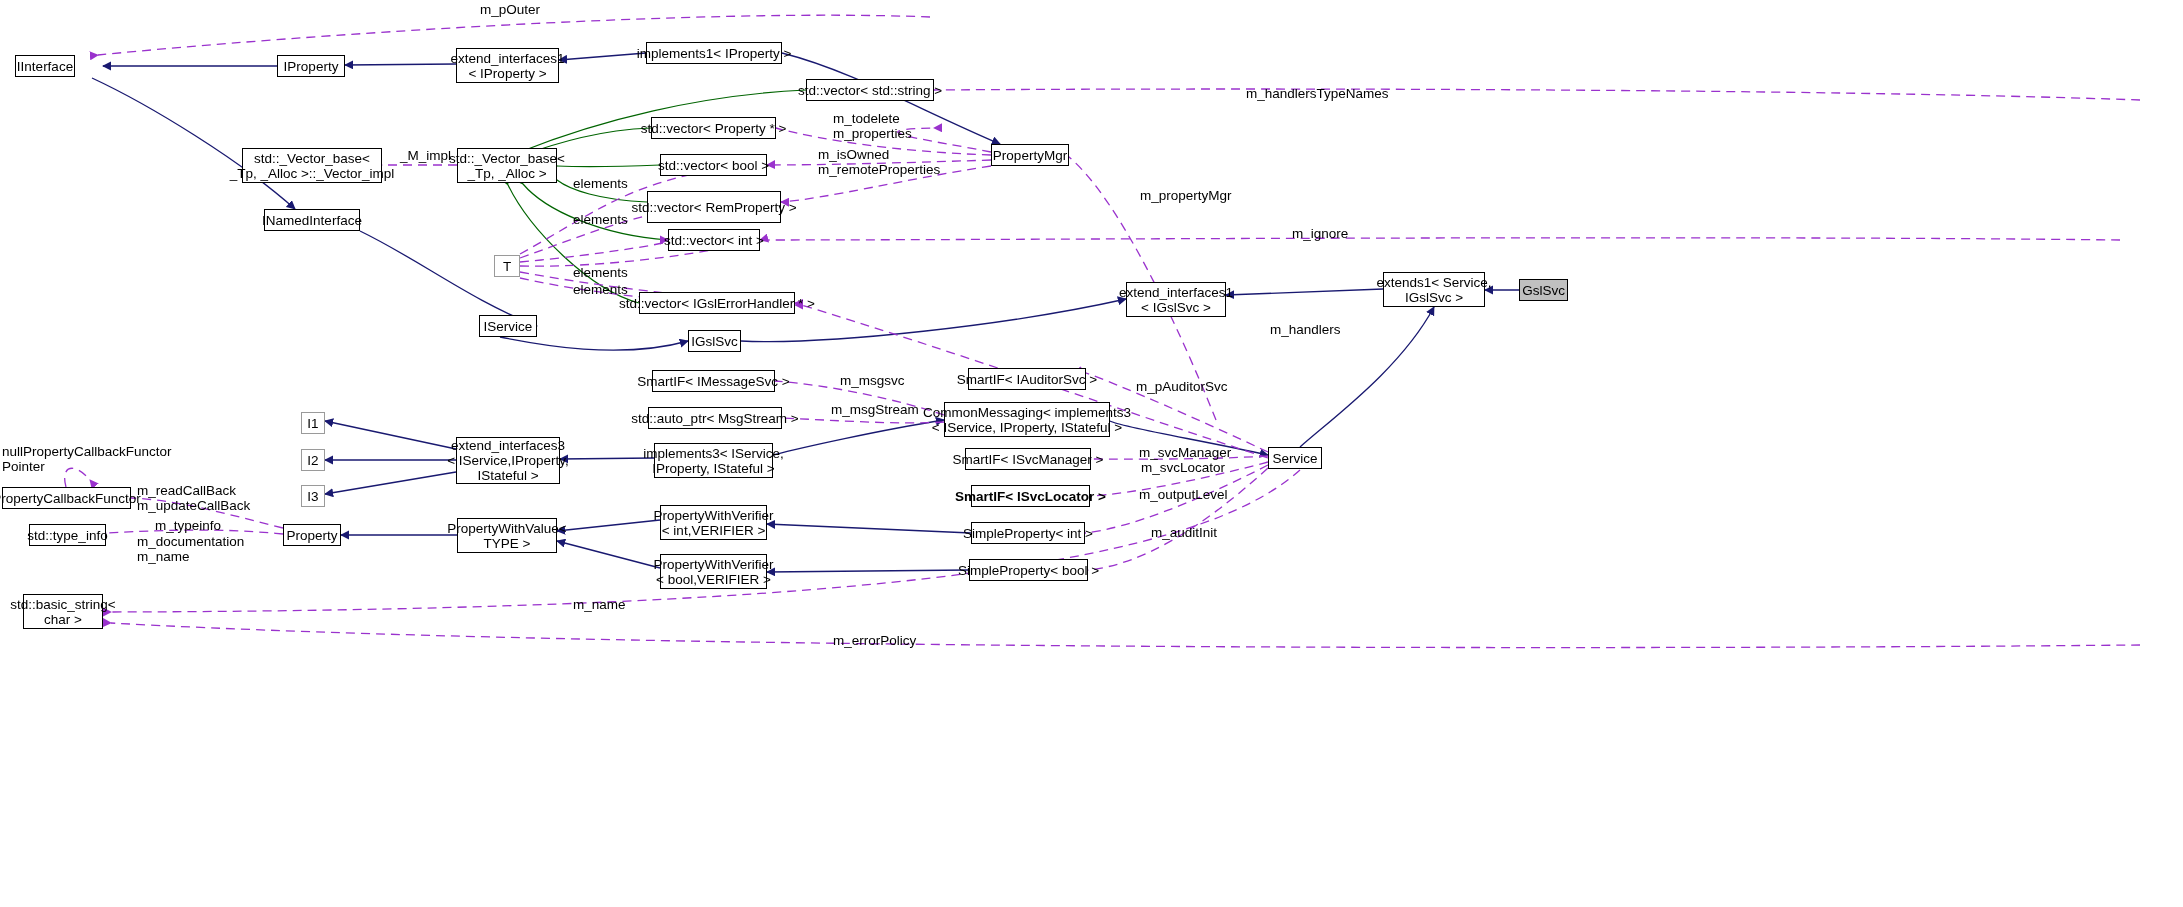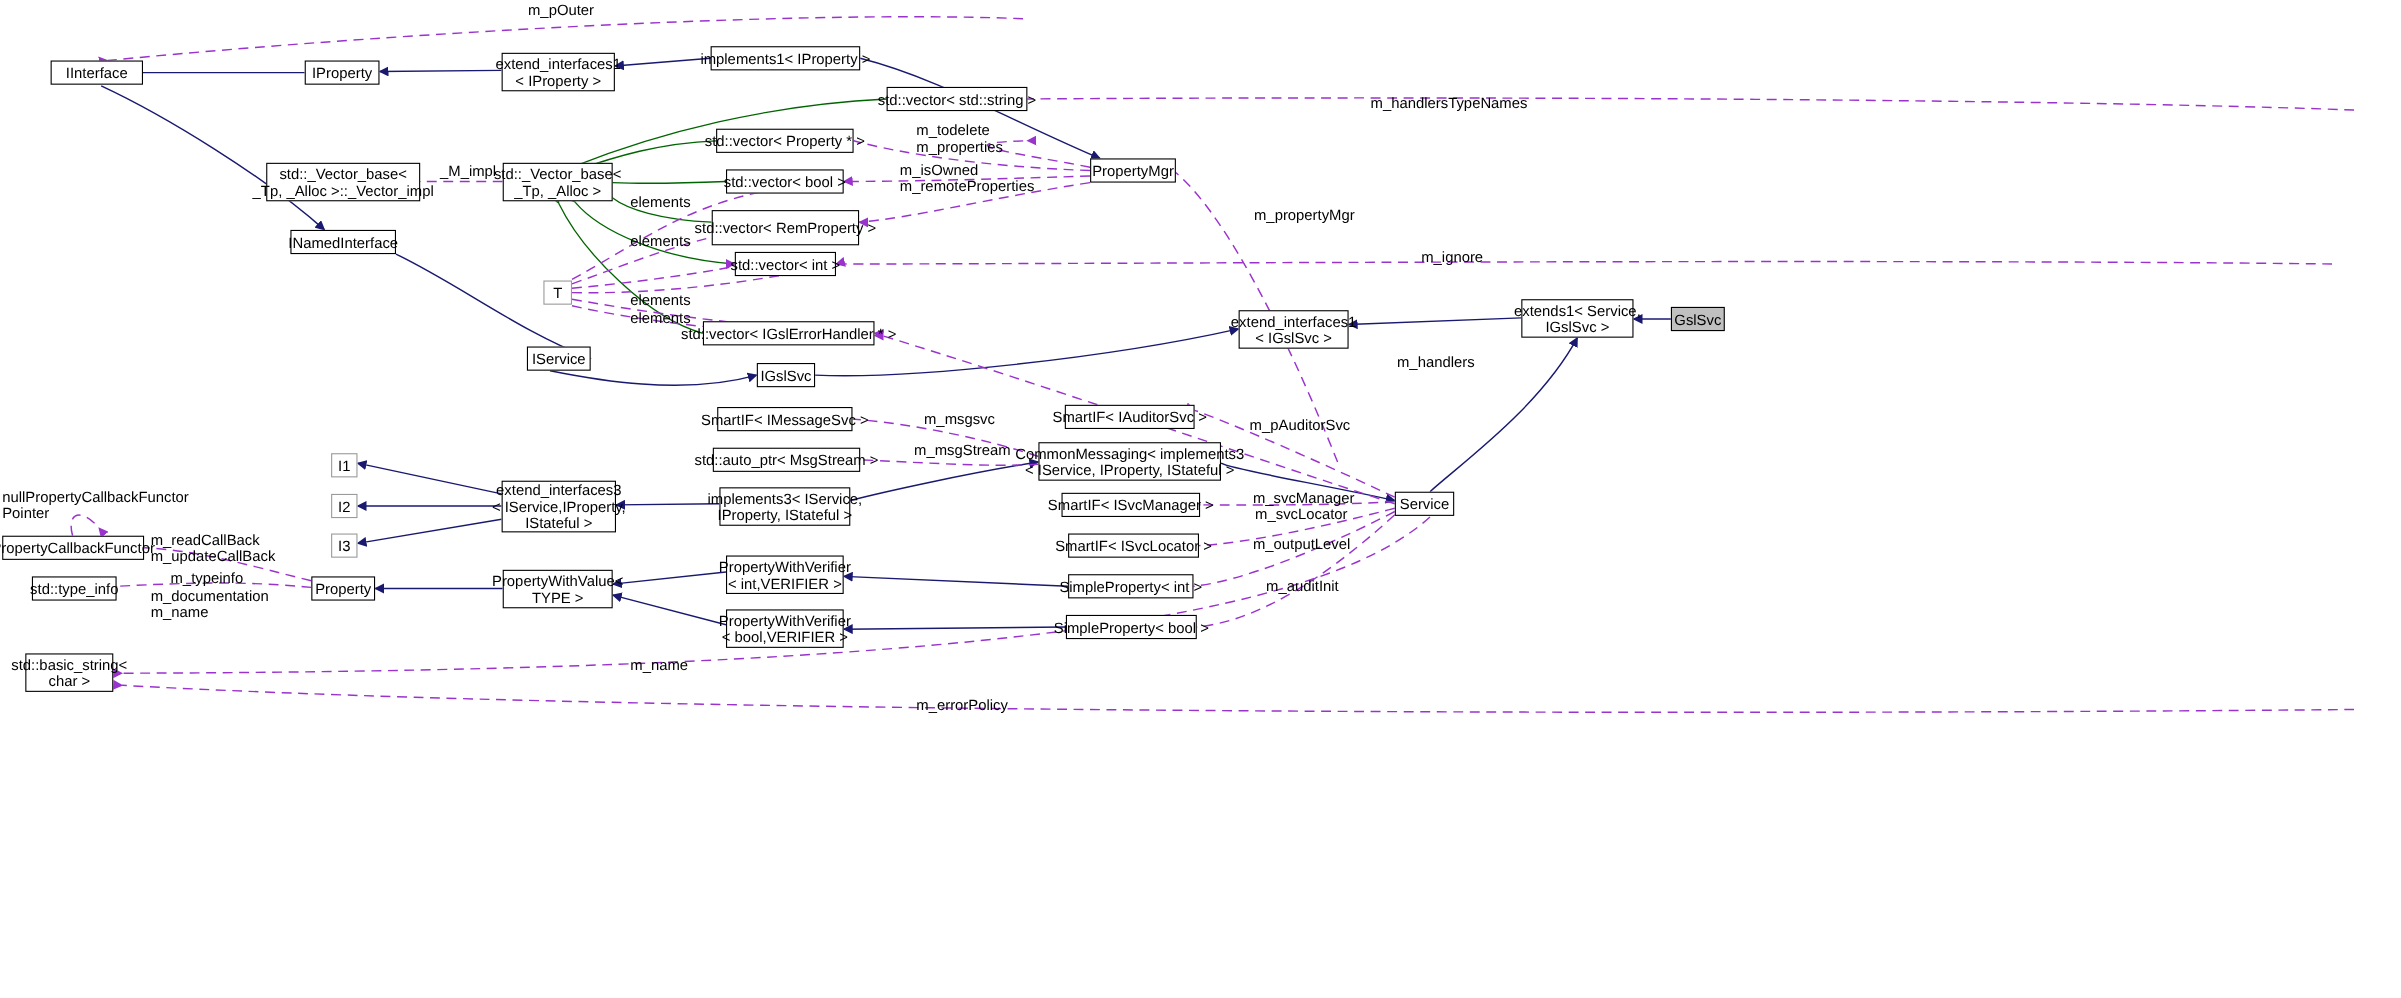--- a/index.html
+++ b/index.html
@@ -122,21 +122,21 @@
       <path d="M 520,254 C 600,210 640,172 767,165" marker-end="url(#arrow-usage-start)"></path>
       <path d="M 2140,645 C 1600,650 600,650 111,623" marker-end="url(#arrow-usage-start)"></path>
       <path d="M 1300,470 C 1200,560 900,610 111,612" marker-end="url(#arrow-usage-start)"></path>
       <path d="M 283,534 C 240,530 200,528 106,533" marker-end="url(#arrow-usage-start)"></path>
       <path d="M 283,528 C 230,515 180,500 131,498" marker-end="url(#arrow-usage-start)"></path>
       <path d="M 66,487 C 60,465 75,462 90,480" marker-end="url(#arrow-usage-start)"></path>
     </g>
   </svg>
 
   <div id="nodes-layer">
-      <div class="node" style="left: 46px; top: 55px; width: 84px; height: 22px;">IInterface</div>
+      <div class="node" style="left: 15px; top: 55px; width: 60px; height: 22px;">IInterface</div>
       <div class="node" style="left: 277px; top: 55px; width: 68px; height: 22px;">IProperty</div>
       <div class="node" style="left: 456px; top: 48px; width: 103px; height: 35px;">extend_interfaces1
 &lt; IProperty &gt;</div>
       <div class="node" style="left: 646px; top: 42px; width: 136px; height: 22px;">implements1&lt; IProperty &gt;</div>
       <div class="node" style="left: 806px; top: 79px; width: 128px; height: 22px;">std::vector&lt; std::string &gt;</div>
       <div class="node" style="left: 242px; top: 148px; width: 140px; height: 35px;">std::_Vector_base&lt;
 _Tp, _Alloc &gt;::_Vector_impl</div>
       <div class="node" style="left: 457px; top: 148px; width: 100px; height: 35px;">std::_Vector_base&lt;
 _Tp, _Alloc &gt;</div>
       <div class="node" style="left: 651px; top: 117px; width: 125px; height: 22px;">std::vector&lt; Property * &gt;</div>
@@ -161,21 +161,21 @@
 &lt; IService, IProperty, IStateful &gt;</div>
       <div class="node gray-border" style="left: 301px; top: 412px; width: 24px; height: 22px;">I1</div>
       <div class="node gray-border" style="left: 301px; top: 449px; width: 24px; height: 22px;">I2</div>
       <div class="node gray-border" style="left: 301px; top: 485px; width: 24px; height: 22px;">I3</div>
       <div class="node" style="left: 456px; top: 437px; width: 104px; height: 47px;">extend_interfaces3
 &lt; IService,IProperty,
 IStateful &gt;</div>
       <div class="node" style="left: 654px; top: 443px; width: 119px; height: 35px;">implements3&lt; IService,
 IProperty, IStateful &gt;</div>
       <div class="node" style="left: 965px; top: 448px; width: 126px; height: 22px;">SmartIF&lt; ISvcManager &gt;</div>
-      <div class="node" style="left: 971px; top: 485px; width: 119px; height: 22px;">SmartIF&lt; ISvcLocator &gt;</div>
+      <div class="node" style="left: 971px; top: 485px; width: 119px; height: 22px; font-weight: bold;">SmartIF&lt; ISvcLocator &gt;</div>
       <div class="node" style="left: 1268px; top: 447px; width: 54px; height: 22px;">Service</div>
       <div class="node" style="left: 2px; top: 487px; width: 129px; height: 22px;">PropertyCallbackFunctor</div>
       <div class="node" style="left: 29px; top: 524px; width: 77px; height: 22px;">std::type_info</div>
       <div class="node" style="left: 283px; top: 524px; width: 58px; height: 22px;">Property</div>
       <div class="node" style="left: 457px; top: 518px; width: 100px; height: 35px;">PropertyWithValue&lt;
 TYPE &gt;</div>
       <div class="node" style="left: 660px; top: 505px; width: 107px; height: 35px;">PropertyWithVerifier
 &lt; int,VERIFIER &gt;</div>
       <div class="node" style="left: 660px; top: 554px; width: 107px; height: 35px;">PropertyWithVerifier
 &lt; bool,VERIFIER &gt;</div>

